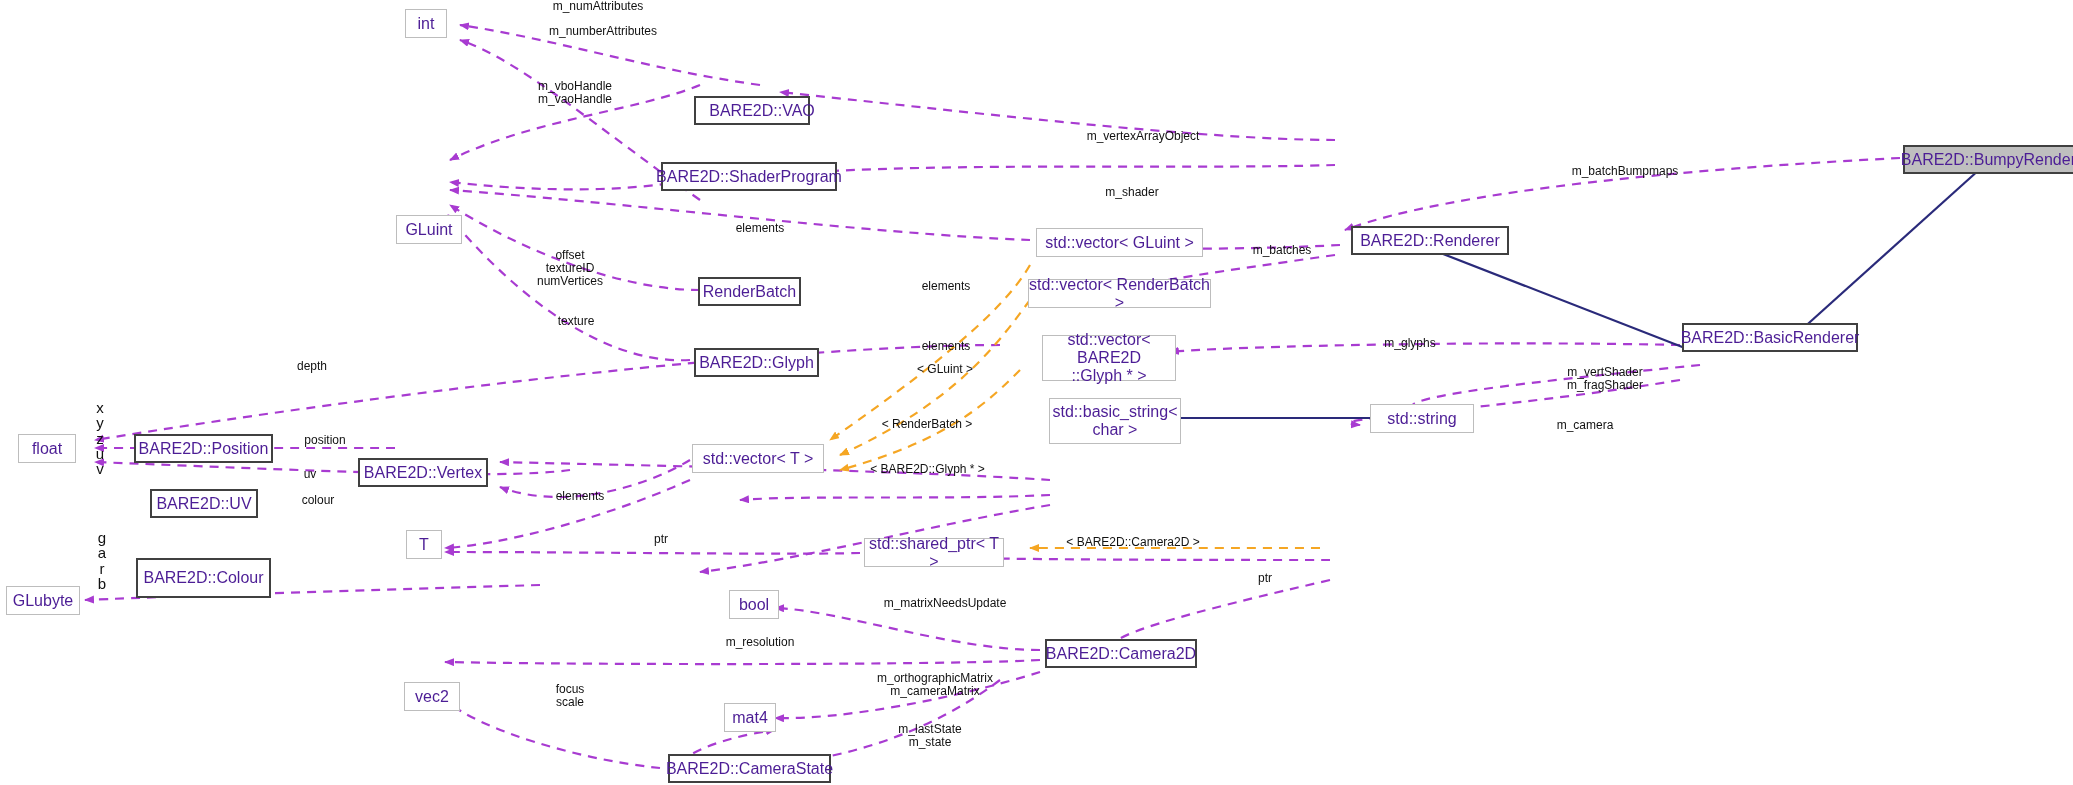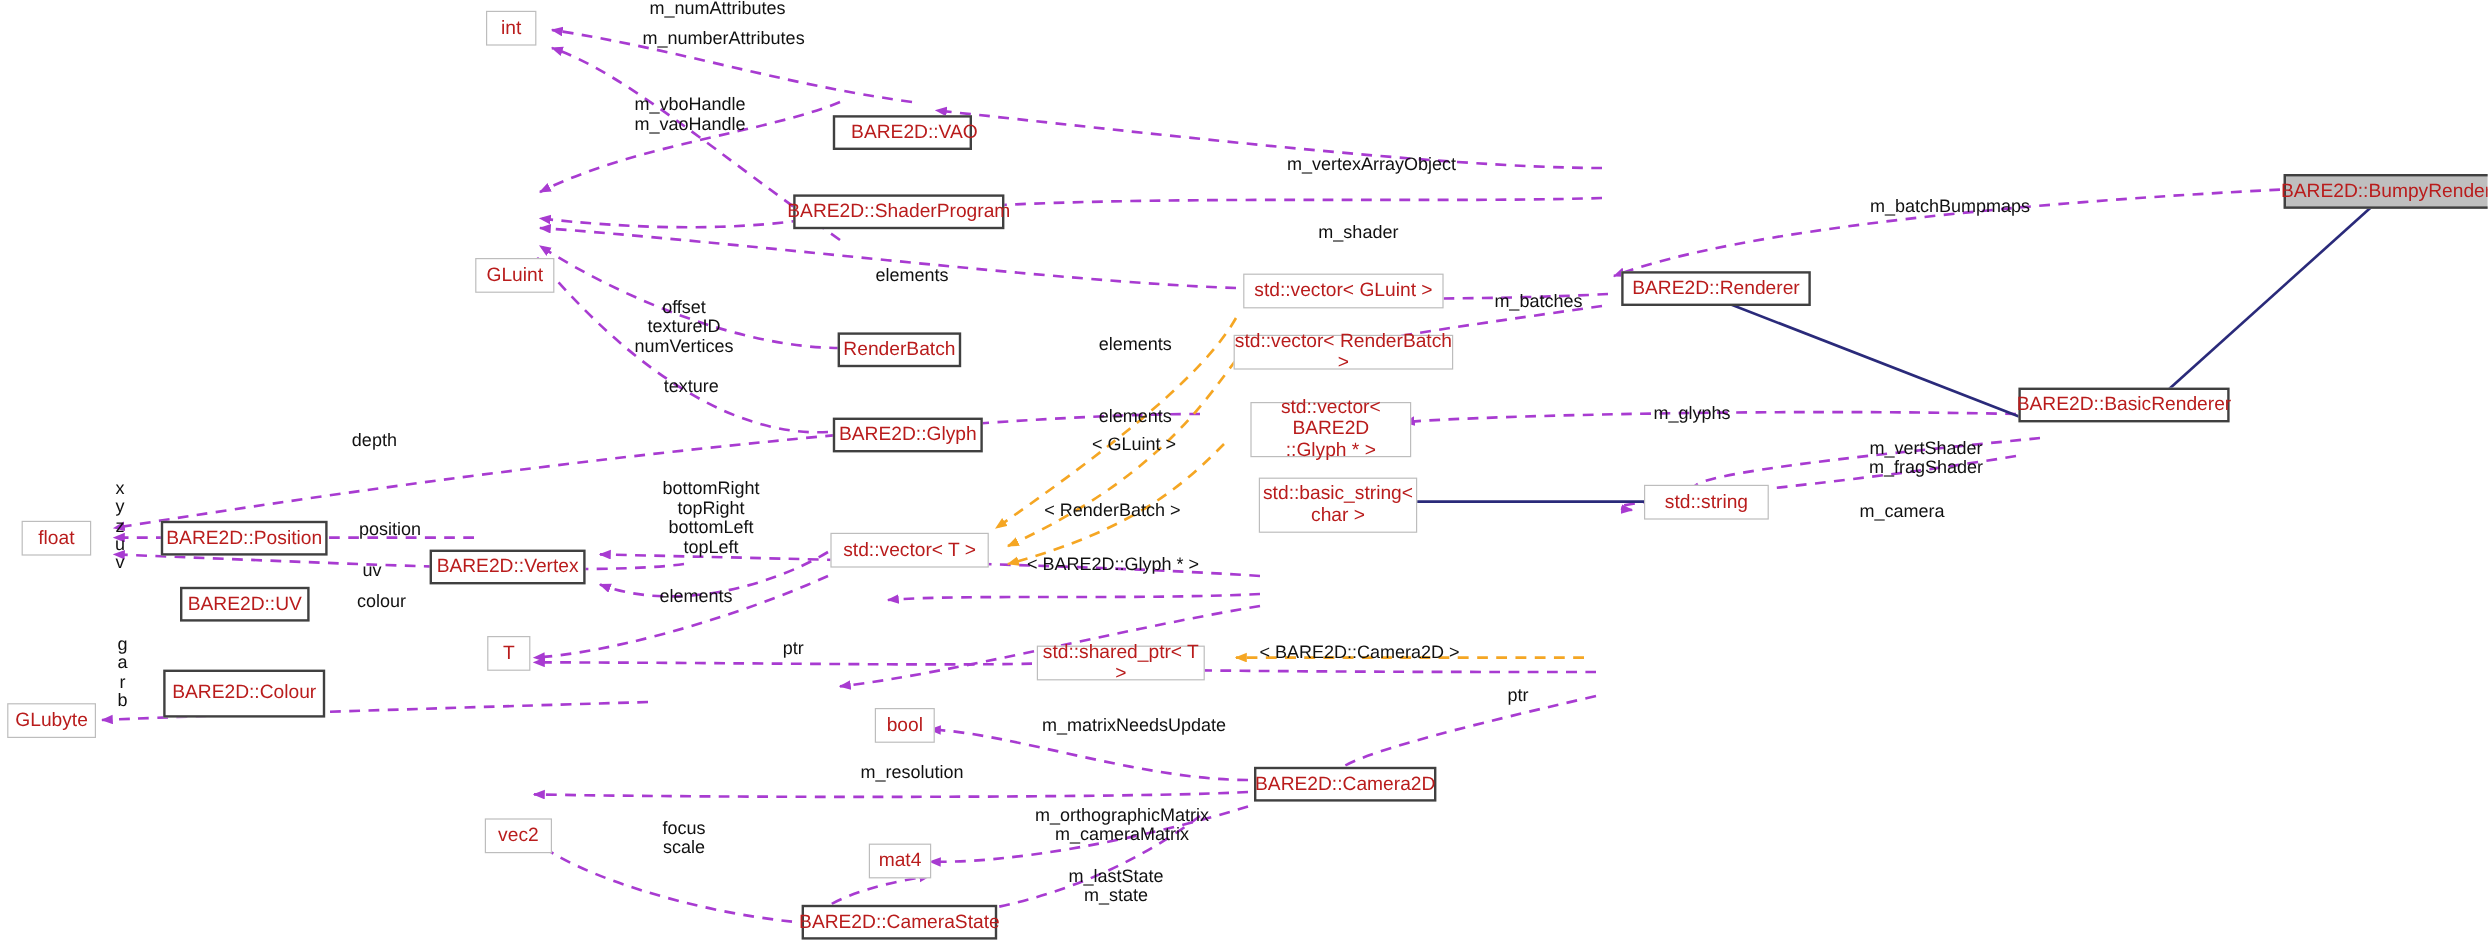--- a/index.html
+++ b/index.html
@@ -1,24 +1,24 @@
 <!DOCTYPE html>
 <html><head>
 <meta charset="utf-8">
 <style>
   html,body{margin:0;padding:0;background:#ffffff;}
   body{width:2073px;height:785px;overflow:hidden;font-family:"Liberation Sans",sans-serif;}
   #diagram{position:relative;width:2073px;height:785px;}
   svg{position:absolute;top:0;left:0;width:2073px;height:785px;}
   .nodebox{position:absolute;box-sizing:border-box;display:flex;align-items:center;justify-content:center;
-           text-align:center;font-size:16px;color:#b91c1c;line-height:1.12;background:#ffffff;}
+           text-align:center;font-size:16px;color:#4c1d95;line-height:1.12;background:#ffffff;}
   .nb-solid{border:2px solid #404040;}
   .nb-thin{border:1px solid #bdbdbd;}
   .nb-hl{border:2px solid #404040;background:#bfbfbf;}
-  .edge-label{position:absolute;font-size:15px;color:#111;white-space:pre;text-align:center;line-height:1.08;}
+  .edge-label{position:absolute;font-size:12px;color:#111;white-space:pre;text-align:center;line-height:1.08;}
   .vstack{position:absolute;font-size:15px;color:#111;text-align:center;line-height:1.02;}
 </style>
 </head>
 <body>
 
 <div id="diagram">
 
   <svg viewBox="0 0 2073 785" xmlns="http://www.w3.org/2000/svg">
     <defs>
       <marker id="arrP" markerWidth="10" markerHeight="10" refX="9" refY="4" orient="auto" markerUnits="userSpaceOnUse">
@@ -142,24 +142,20 @@
 z
 u
 v</div>
   <div class="edge-label" style="left:280px;top:434px;width:90px;">position</div>
   <div class="edge-label" style="left:290px;top:468px;width:40px;">uv</div>
   <div class="edge-label" style="left:283px;top:494px;width:70px;">colour</div>
   <div class="vstack" style="left: 92px; top: 530px; width: 20px; white-space: pre-line;">g
 a
 r
 b</div>
-  <div class="edge-label" style="left:525px;top:400px;width:135px;white-space:pre-line;">bottomRight
-topRight
-bottomLeft
-topLeft</div>
   <div class="edge-label" style="left:530px;top:490px;width:100px;">elements</div>
   <div class="edge-label" style="left:890px;top:363px;width:110px;">&lt; GLuint &gt;</div>
   <div class="edge-label" style="left:852px;top:418px;width:150px;">&lt; RenderBatch &gt;</div>
   <div class="edge-label" style="left:840px;top:463px;width:175px;">&lt; BARE2D::Glyph * &gt;</div>
   <div class="edge-label" style="left:1038px;top:536px;width:190px;">&lt; BARE2D::Camera2D &gt;</div>
   <div class="edge-label" style="left:636px;top:533px;width:50px;">ptr</div>
   <div class="edge-label" style="left:1240px;top:572px;width:50px;">ptr</div>
   <div class="edge-label" style="left:855px;top:597px;width:180px;">m_matrixNeedsUpdate</div>
   <div class="edge-label" style="left:690px;top:636px;width:140px;">m_resolution</div>
   <div class="edge-label" style="left:525px;top:683px;width:90px;white-space:pre-line;">focus

